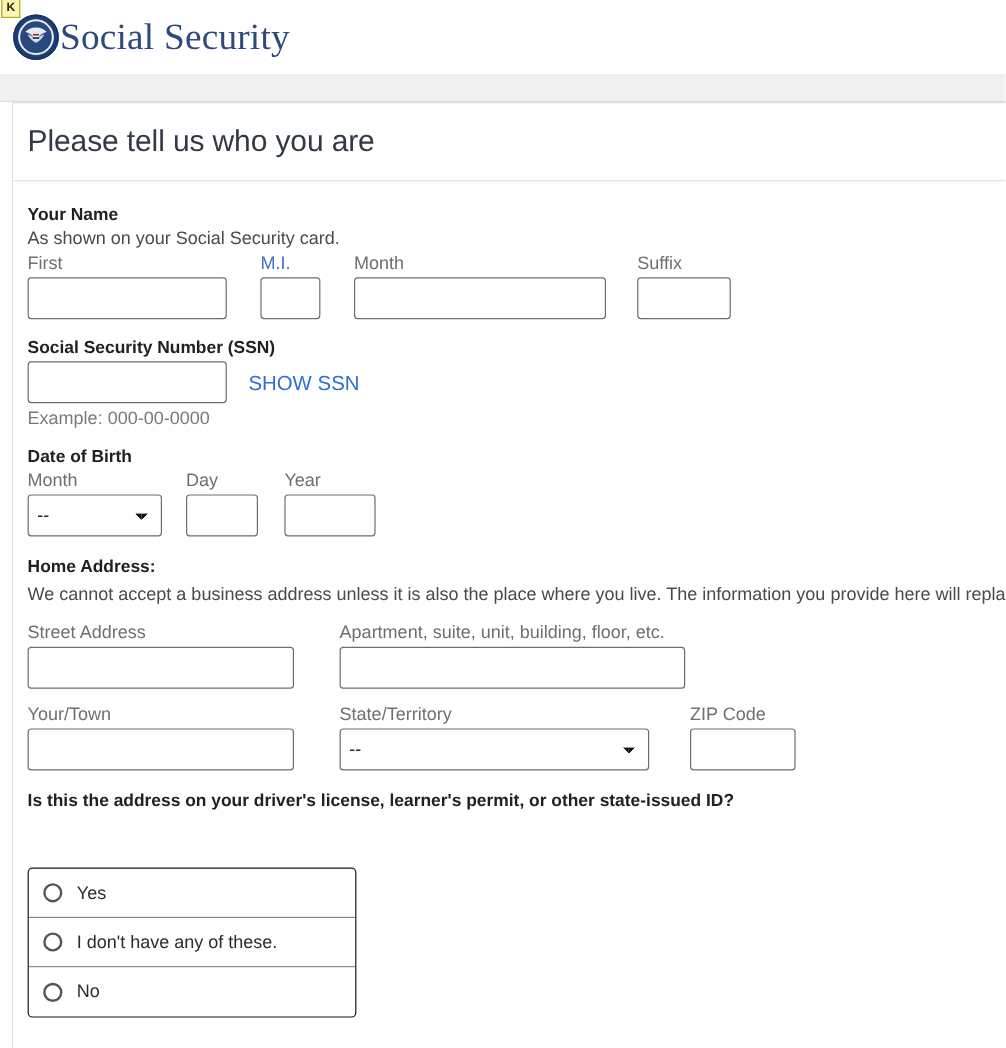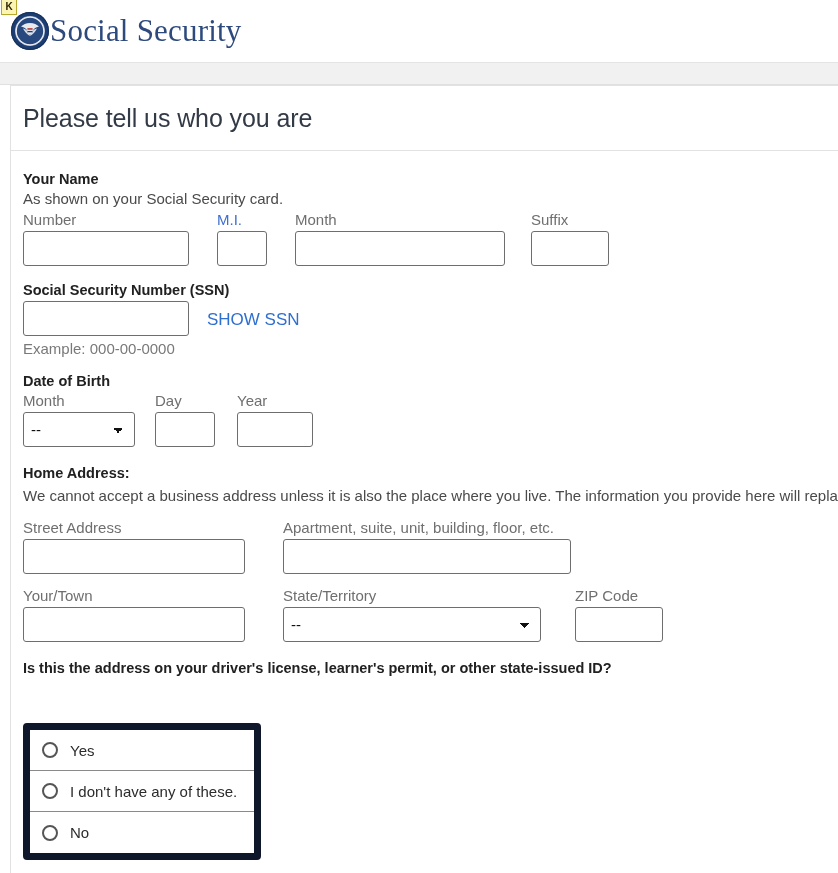--- a/index.html
+++ b/index.html
@@ -178,22 +178,22 @@
   }
 
   
   .q-label {
     font-size: 14.5px;
     font-weight: bold;
     color: #212121;
     margin-bottom: 7px;
   }
   .radio-group {
-    width: 238px;
-    border: 7px solid #0f172a;
+    width: 274px;
+    border: 1px solid #0f172a;
     border-radius: 4px;
     overflow: hidden;
     background: #ffffff;
     margin-top: 47px;
   }
   .radio-row {
     display: flex;
     align-items: center;
     height: 41px;
     padding: 0 12px;
@@ -258,21 +258,21 @@
     <h1 class="page-title">Please tell us who you are</h1>
   </div>
 
   <div class="card-body">
 
     <div class="block-name">
       <div class="sect-label">Your Name</div>
       <div class="sect-sub">As shown on your Social Security card.</div>
       <div class="row">
         <div>
-          <div class="field-label">Number</div>
+          <div class="field-label">First</div>
           <input class="txt w-first" type="text" value="" style="">
         </div>
         <div class="mi-gap">
           <div class="field-label blue">M.I.</div>
           <input class="txt w-mi" type="text" value="" style="">
         </div>
         <div class="last-gap">
           <div class="field-label">Month</div>
           <input class="txt w-last" type="text" value="" style="">
         </div>

